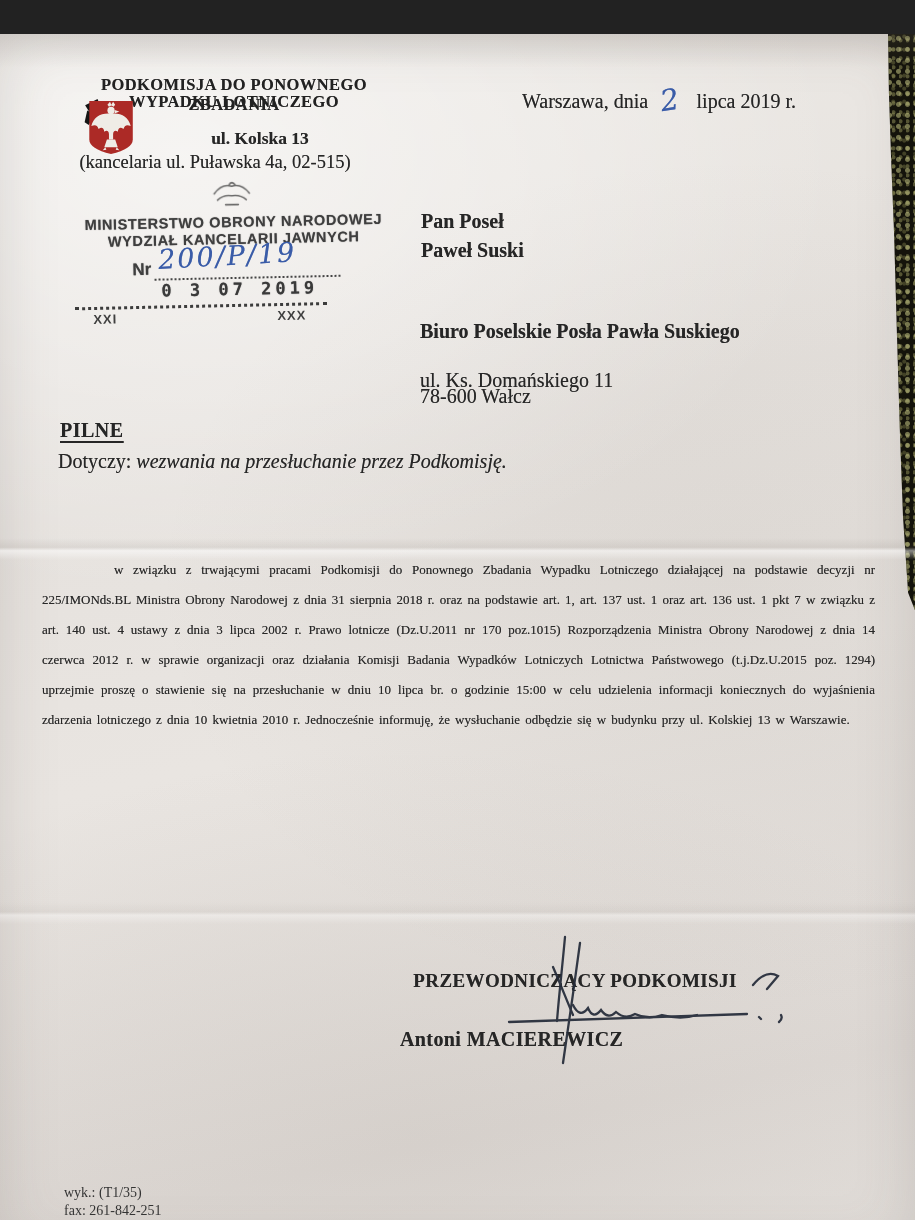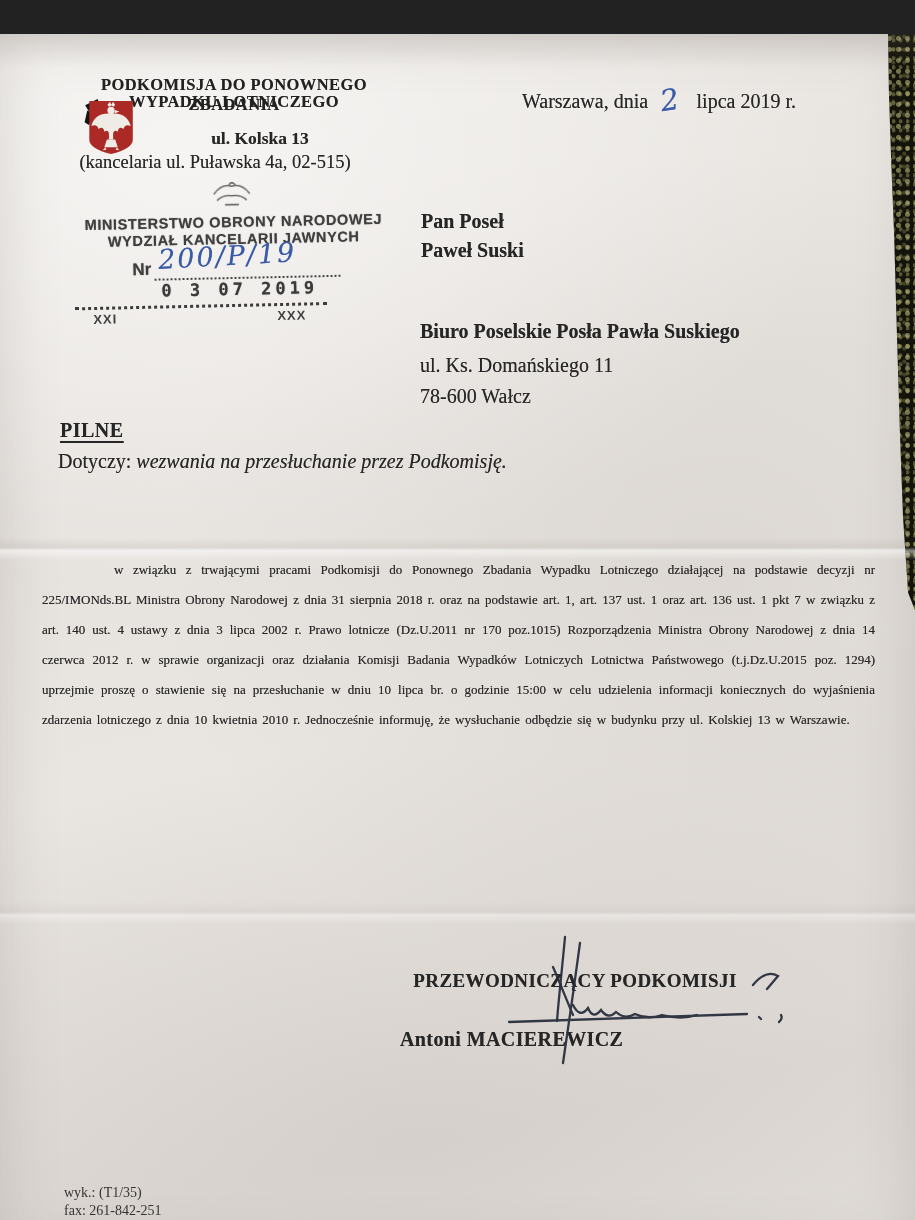--- a/index.html
+++ b/index.html
@@ -70,21 +70,21 @@
     font-family:"DejaVu Sans Mono",monospace;font-size:17px;letter-spacing:4px;font-weight:bold;
     color:#3a3a3a;text-shadow:0 0 1px rgba(58,58,58,.6);}
   .stamp-dotline{position:absolute;left:0px;top:126px;width:252px;border-bottom:3px dotted #3c3c3c;}
   .stamp-mark{position:absolute;top:131px;font-family:"Liberation Sans",sans-serif;font-weight:bold;font-size:13px;letter-spacing:1px;}
   .mark-l{left:18px;} .mark-r{left:202px;}
 
   
   .recip1{left:421px;top:176px;font-weight:bold;font-size:20px;}
   .recip2{left:421px;top:205px;font-weight:bold;font-size:20px;}
   .office1{left:420px;top:286px;font-weight:bold;font-size:20px;}
-  .office2{left:420px;top:320px;font-size:20px;}
+  .office2{left:420px;top:335px;font-size:20px;}
   .office3{left:420px;top:351px;font-size:20px;}
 
   
   .urgent{left:60px;top:385px;font-weight:bold;font-size:20px;letter-spacing:.5px;
     text-decoration:underline;text-underline-offset:4px;text-decoration-thickness:1.5px;}
   .subject{left:58px;top:416px;font-size:20px;}
   .subject .subj-text{font-style:italic;font-weight:500;}
 
   
   .body-par{

